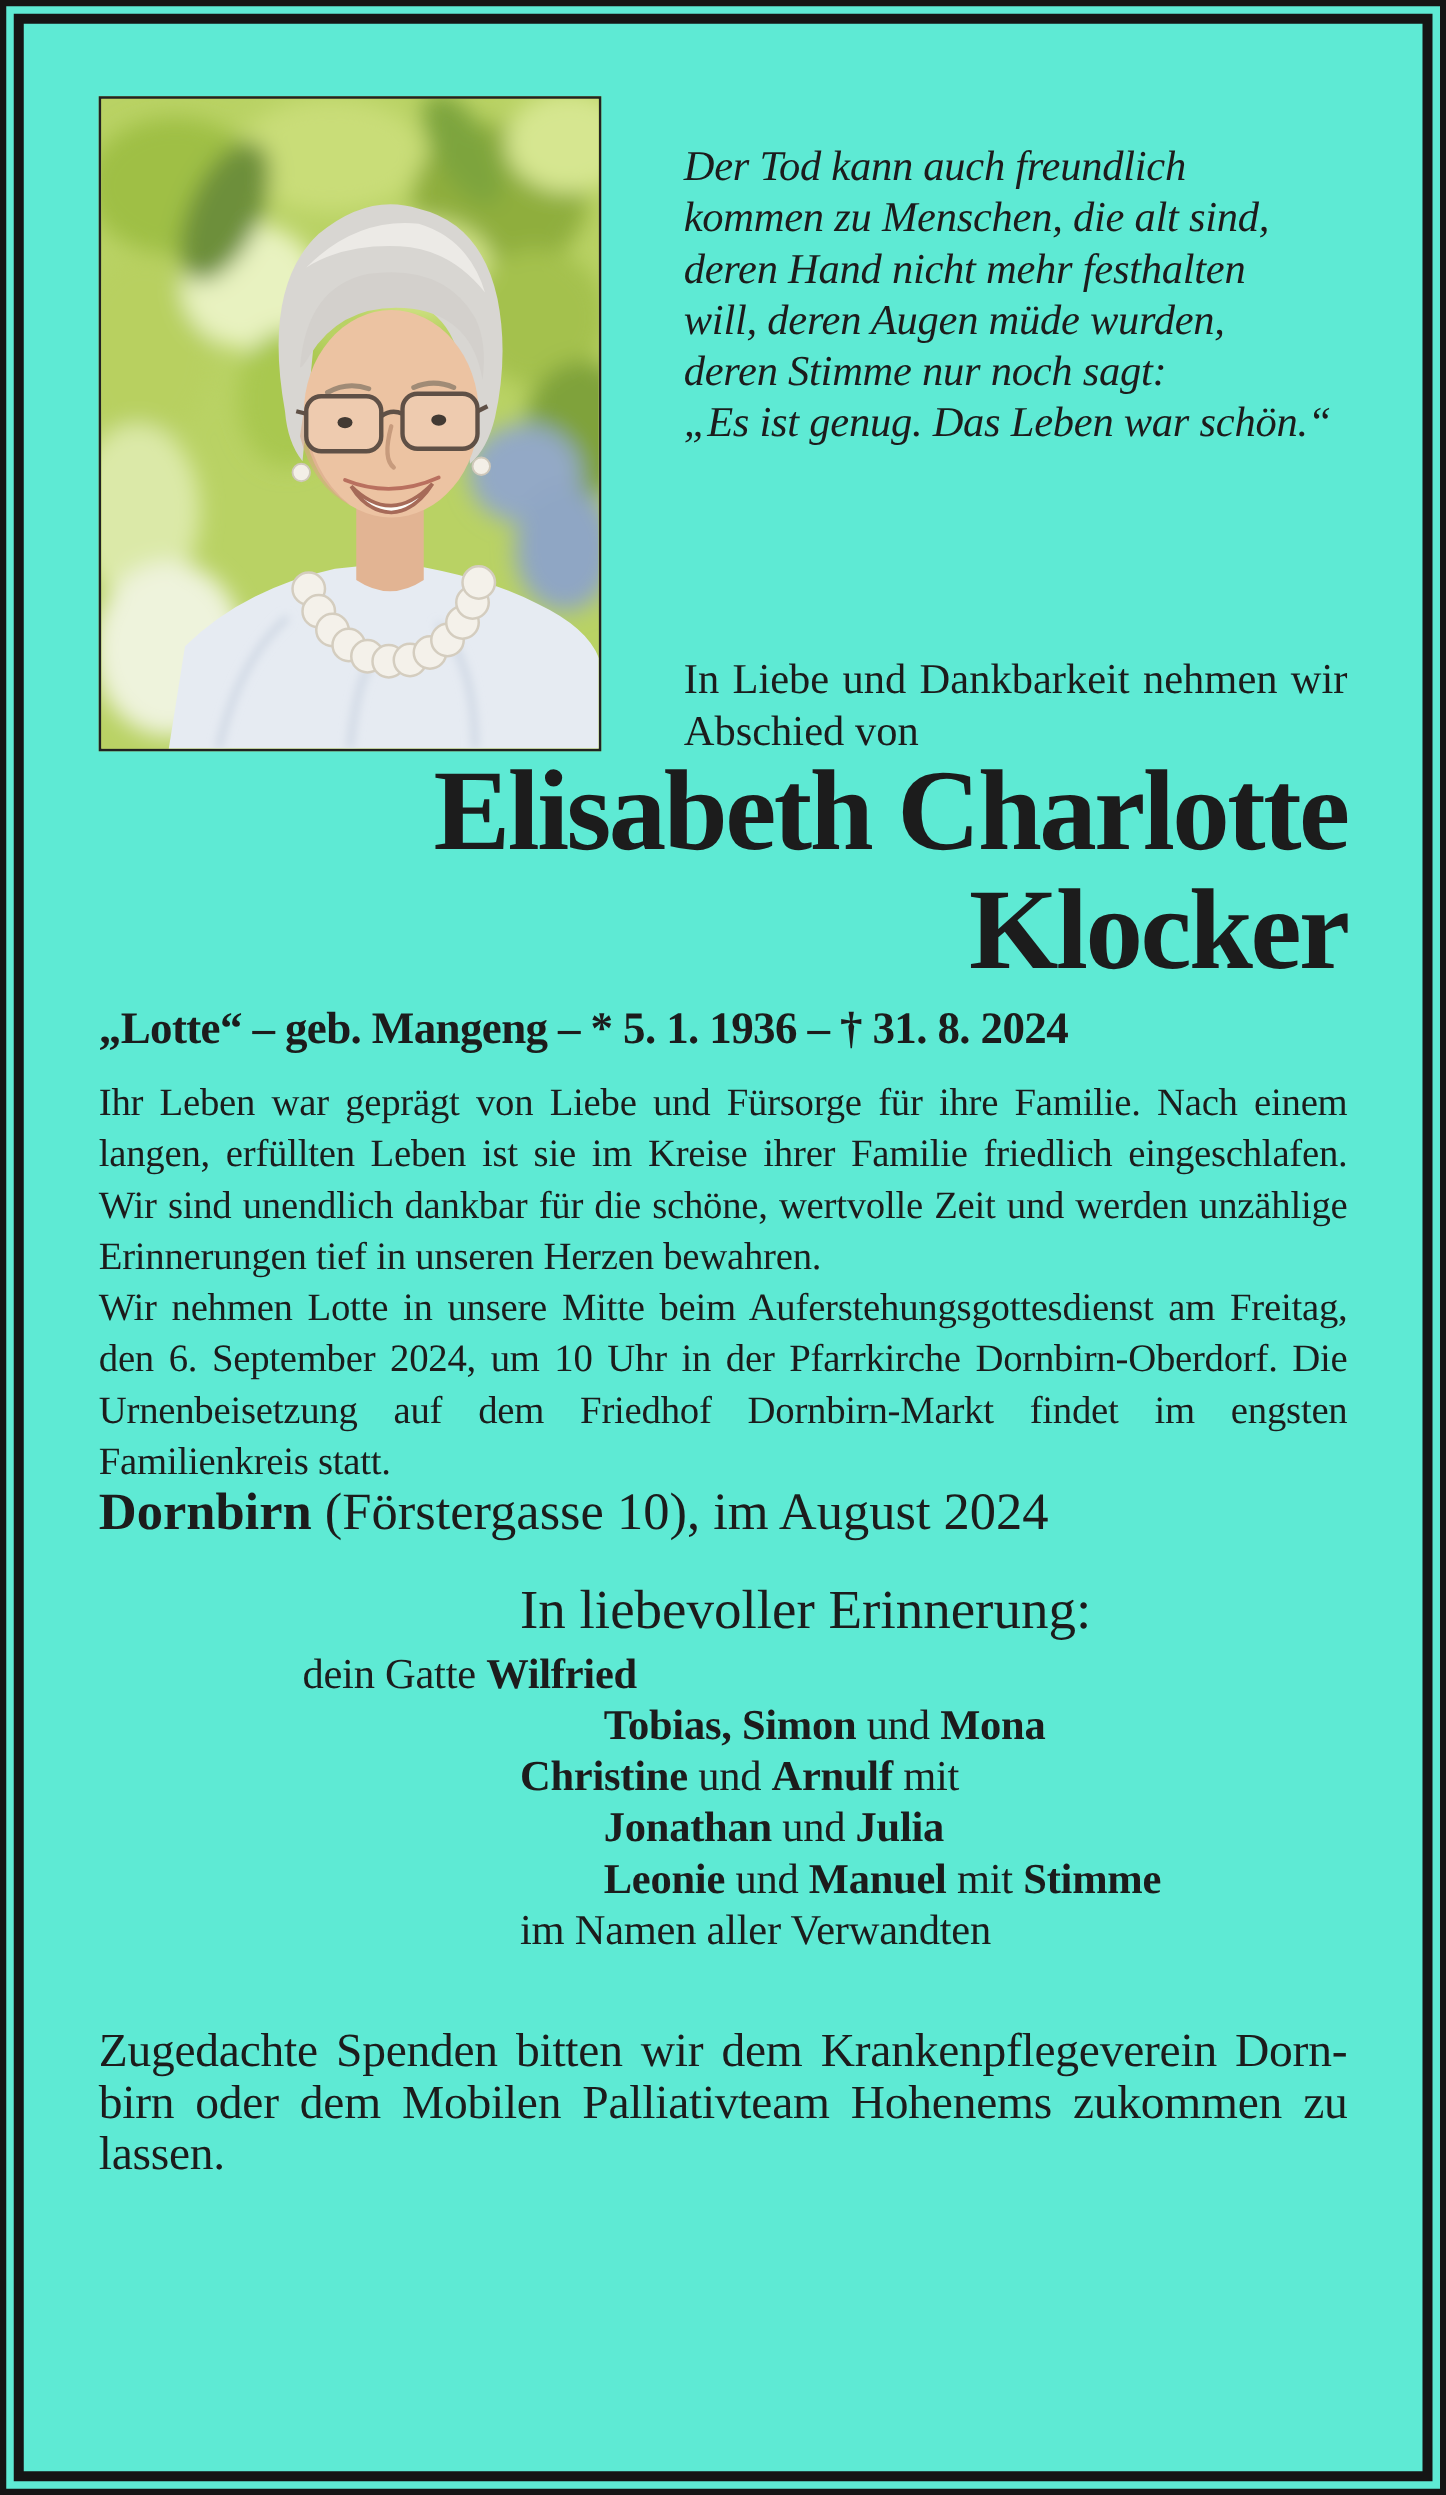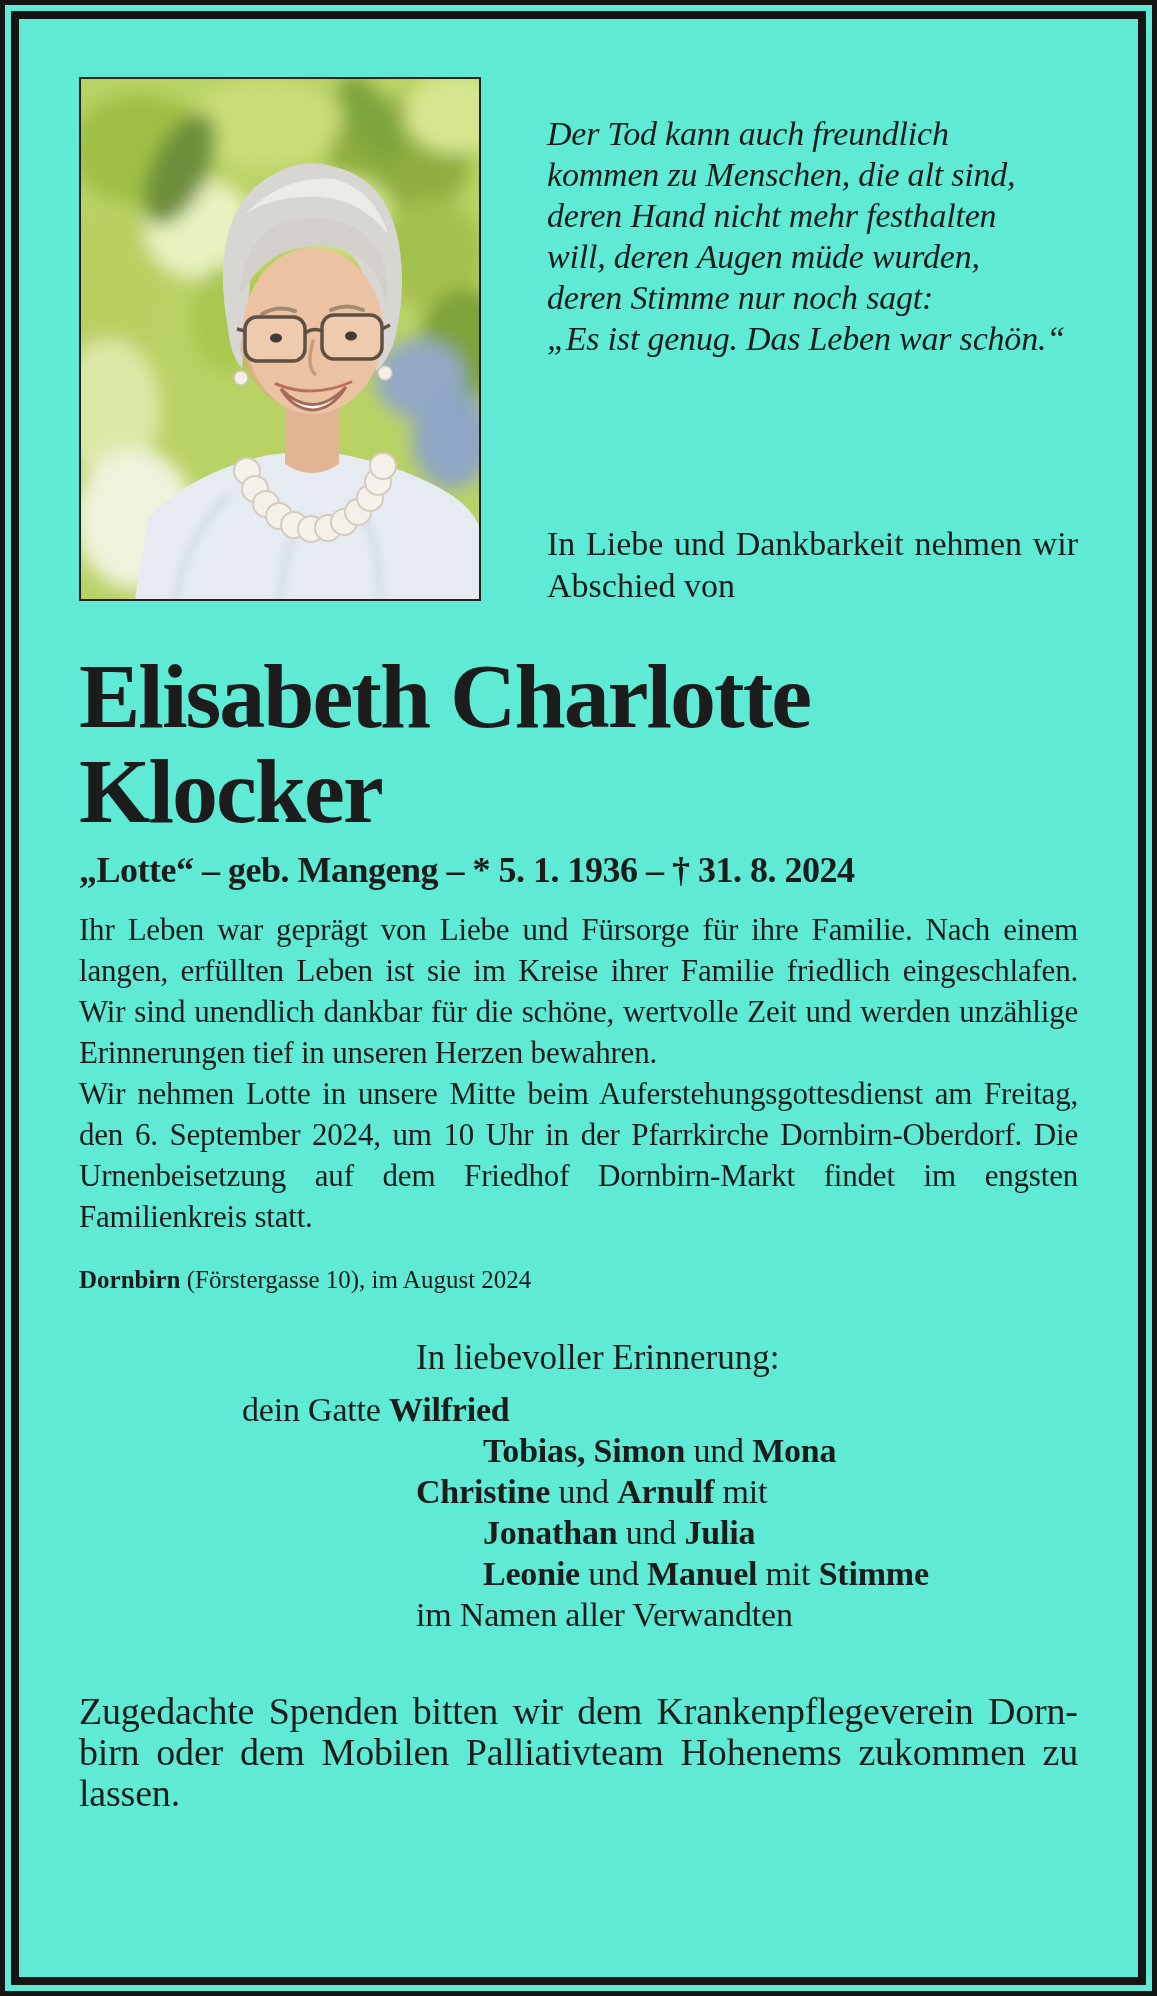--- a/index.html
+++ b/index.html
@@ -49,22 +49,21 @@
   }
   .intro {
     margin-top: auto;
     margin-bottom: -6px;
     font-size: 34px;
     line-height: 42px;
     text-align: justify;
   }
   
   .deceased-name {
-    margin-top: 48px;
-    text-align: left;
+    text-align: right;
     font-size: 92px;
     line-height: 95px;
     font-weight: 700;
     letter-spacing: -2px;
     white-space: pre-line;
   }
   .vitals {
     margin-top: 8px;
     text-align: left;
     font-size: 36px;
@@ -75,30 +74,29 @@
   
   .obituary { margin-top: 16px; }
   .obituary p {
     margin: 0;
     font-size: 31px;
     line-height: 41px;
     text-align: justify;
     letter-spacing: -0.2px;
   }
   .dateline {
-    margin-top: 22px;
-    font-size: 25px;
+    font-size: 42px;
     line-height: 42px;
   }
   .b { font-weight: 700; }
   
   .rem-heading {
     margin-top: 36px;
     margin-left: 337px;
-    font-size: 35px;
+    font-size: 44px;
     line-height: 42px;
   }
   .rem-list { margin-top: 10px; font-size: 34px; }
   .rem-row { line-height: 41px; letter-spacing: -0.2px; }
   .ind-0 { margin-left: 163px; }
   .ind-1 { margin-left: 337px; }
   .ind-2 { margin-left: 404px; }
   
   .donation {
     margin-top: 56px;

